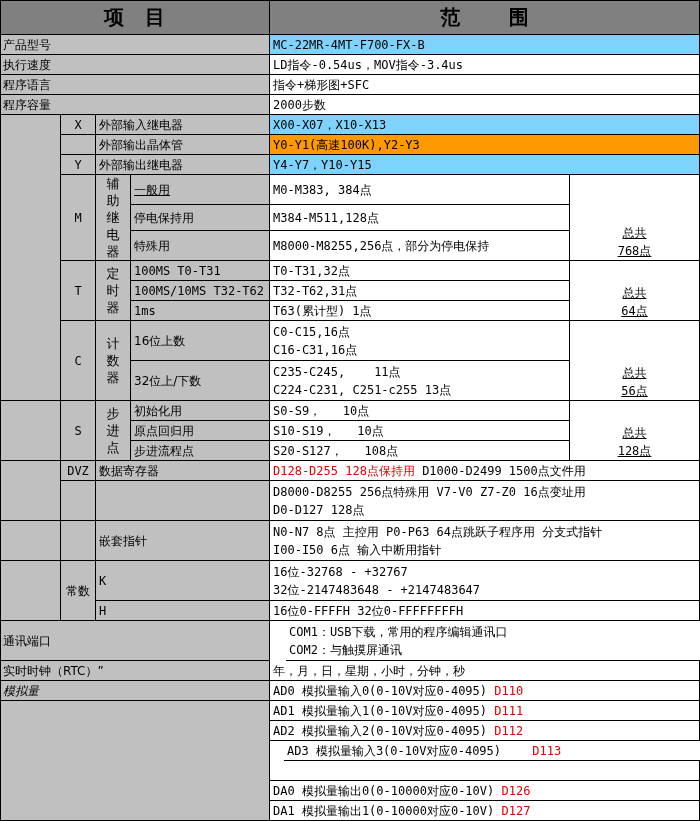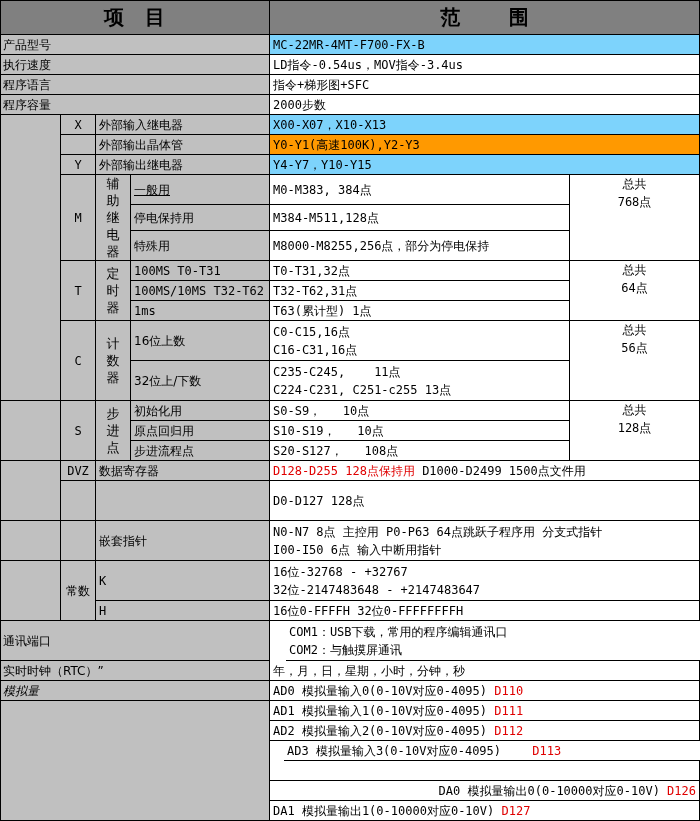--- a/index.html
+++ b/index.html
@@ -7,21 +7,21 @@
          font-family:"DejaVu Sans Mono","Liberation Mono",monospace; font-size:12px; color:#000; }
   .c { position:absolute; box-sizing:border-box; border-right:1px solid #000; border-bottom:1px solid #000;
        display:flex; align-items:center; padding:0 3px; white-space:pre; line-height:18px; overflow:hidden; }
   .g { background:#c0c0c0; }
   .w { background:#ffffff; }
   .y { background:#7dd3fc; }
   .o { background:#ff9900; }
   .hd { background:#808080; justify-content:center; font-size:20px; font-weight:bold; letter-spacing:0; }
   .ctr { justify-content:center; text-align:center; }
   .col { flex-direction:column; align-items:flex-start; justify-content:center; }
-  .colc { flex-direction:column; align-items:center; justify-content:flex-start; }
+  .colc { flex-direction:column; align-items:center; justify-content:flex-end;text-decoration:underline; }
   .vert { flex-direction:column; align-items:center; justify-content:center; line-height:17px; font-size:13px; }
   .red { color:#e00000; }
   .frame { position:absolute; left:0; top:0; width:700px; height:821px; box-sizing:border-box;
            border-left:1px solid #000; border-top:1px solid #000; pointer-events:none; }
   .sans { font-family:"DejaVu Sans","Liberation Sans",sans-serif; }
 </style>
 </head>
 <body>
 
 <div class="c hd sans" style="left:0;top:0;width:270px;height:35px;">项   目</div>
@@ -118,21 +118,21 @@
 
 <div class="c g" style="left:0;top:461px;width:61px;height:60px;"></div>
 <div class="c g ctr" style="left:61px;top:461px;width:35px;height:20px;">DVZ</div>
 <div class="c g sans" style="left:96px;top:461px;width:174px;height:20px;">数据寄存器</div>
 <div class="c w" style="left:270px;top:461px;width:430px;height:20px;">
   <span class="red">D128-D255 128点保持用</span><span> D1000-D2499 1500点文件用</span>
 </div>
 <div class="c g" style="left:61px;top:481px;width:35px;height:40px;"></div>
 <div class="c g" style="left:96px;top:481px;width:174px;height:40px;"></div>
 <div class="c w col" style="left:270px;top:481px;width:430px;height:40px;">
-  <span>D0-D127 128点</span>
+  <span>D8000-D8255 256点特殊用 V7-V0 Z7-Z0 16点变址用</span><span>D0-D127 128点</span>
 </div>
 
 <div class="c g" style="left:0;top:521px;width:61px;height:40px;"></div>
 <div class="c g" style="left:61px;top:521px;width:35px;height:40px;"></div>
 <div class="c g sans" style="left:96px;top:521px;width:174px;height:40px;">嵌套指针</div>
 <div class="c w col" style="left:270px;top:521px;width:430px;height:40px;">
   <span>N0-N7 8点 主控用 P0-P63 64点跳跃子程序用 分支式指针</span><span>I00-I50 6点 输入中断用指针</span>
 </div>
 
 <div class="c g" style="left:0;top:561px;width:61px;height:60px;"></div>
@@ -152,16 +152,16 @@
 <div class="c g sans" style="left:0;top:661px;width:270px;height:20px;">实时时钟（RTC）”</div>
 <div class="c w sans" style="left:270px;top:661px;width:430px;height:20px;">年，月，日，星期，小时，分钟，秒</div>
 
 <div class="c g sans" style="left:0;top:681px;width:270px;height:20px;font-style:italic;">模拟量</div>
 <div class="c g" style="left:0;top:701px;width:270px;height:120px;"></div>
 <div class="c w" style="left:270px;top:681px;width:430px;height:20px;"><span>AD0 模拟量输入0(0-10V对应0-4095) </span><span class="red">D110</span></div>
 <div class="c w" style="left:270px;top:701px;width:430px;height:20px;"><span>AD1 模拟量输入1(0-10V对应0-4095) </span><span class="red">D111</span></div>
 <div class="c w" style="left:270px;top:721px;width:430px;height:20px;"><span>AD2 模拟量输入2(0-10V对应0-4095) </span><span class="red">D112</span></div>
 <div class="c w" style="left:284px;top:741px;width:448px;height:20px;gap:24px;"><span>AD3 模拟量输入3(0-10V对应0-4095) </span><span class="red">D113</span></div>
 <div class="c w" style="left:270px;top:761px;width:430px;height:20px;"><span></span><span class="red"></span></div>
-<div class="c w" style="left:270px;top:781px;width:430px;height:20px;justify-content:flex-end;"><span>DA0 模拟量输出0(0-10000对应0-10V) </span><span class="red">D126</span></div>
+<div class="c w" style="left:270px;top:781px;width:430px;height:20px;"><span>DA0 模拟量输出0(0-10000对应0-10V) </span><span class="red">D126</span></div>
 <div class="c w" style="left:270px;top:801px;width:430px;height:20px;"><span>DA1 模拟量输出1(0-10000对应0-10V) </span><span class="red">D127</span></div>
 
 <div class="frame"></div>
 
 </body></html>

